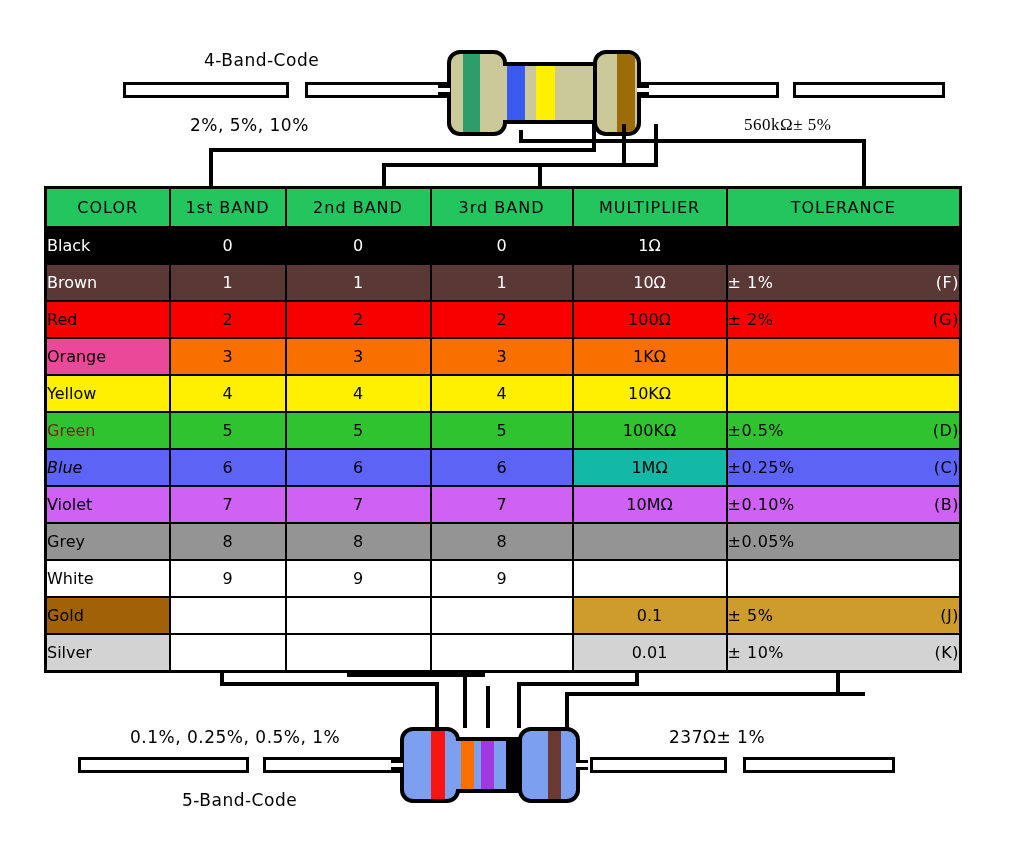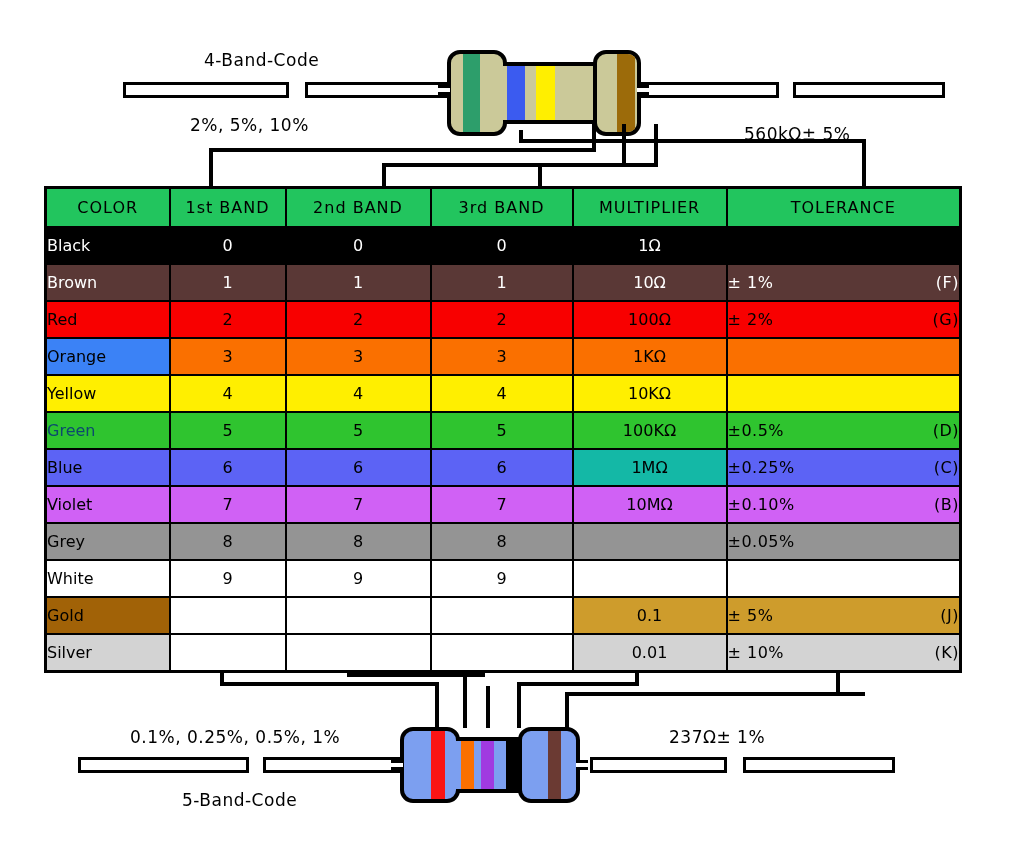--- a/index.html
+++ b/index.html
@@ -121,21 +121,21 @@
 </style>
 </head>
 <body>
 
 <div id="page">
 
   <div class="lbl" style="left:204px; top:50px;">4-Band-Code</div>
 
   <div class="lbl" style="left:190px; top:115px;">2%, 5%, 10%</div>
 
-  <div class="lbl" style="left:744px; top:124px;">560kΩ± 5%</div>
+  <div class="lbl" style="left:744px; top:115px;font-family:Liberation Serif, serif;">560kΩ± 5%</div>
 
   <div class="lead-bar" style="left:123px; top:82px; width:166px; height:16px;"></div>
   <div class="lead-bar" style="left:305px; top:82px; width:142px; height:16px;"></div>
 
   <div class="lead-bar" style="left:621px; top:82px; width:158px; height:16px;"></div>
   <div class="lead-bar" style="left:793px; top:82px; width:152px; height:16px;"></div>
 
   <div class="resistor">
 
     <div class="res-bulb" id="t-bulb-l" style="left: 447px; top: 50px; width: 60px; height: 86px; background: rgb(203, 201, 153);">
@@ -221,21 +221,21 @@
           <td class="c-num" style="background: rgb(248, 0, 0); color: rgb(0, 0, 0);">2</td>
           <td class="c-mult" style="background: rgb(248, 0, 0); color: rgb(0, 0, 0);">100Ω</td>
           <td class="c-tol" style="background: rgb(248, 0, 0); color: rgb(0, 0, 0);">
             <div class="tol-inner">
               <span class="tol-val">±   2%</span>
               <span class="tol-code">(G)</span>
             </div>
           </td>
         </tr>
         <tr>
-          <td class="c-name" style="background: #3b82f6; color: rgb(0, 0, 0);">Orange</td>
+          <td class="c-name" style="background: #ec4899; color: rgb(0, 0, 0);">Orange</td>
           <td class="c-num" style="background: rgb(250, 112, 0); color: rgb(0, 0, 0);">3</td>
           <td class="c-num" style="background: rgb(250, 112, 0); color: rgb(0, 0, 0);">3</td>
           <td class="c-num" style="background: rgb(250, 112, 0); color: rgb(0, 0, 0);">3</td>
           <td class="c-mult" style="background: rgb(250, 112, 0); color: rgb(0, 0, 0);">1KΩ</td>
           <td class="c-tol" style="background: rgb(250, 112, 0); color: rgb(0, 0, 0);">
             <div class="tol-inner">
               <span class="tol-val"></span>
               <span class="tol-code"></span>
             </div>
           </td>
@@ -247,34 +247,34 @@
           <td class="c-num" style="background: rgb(255, 239, 0); color: rgb(0, 0, 0);">4</td>
           <td class="c-mult" style="background: rgb(255, 239, 0); color: rgb(0, 0, 0);">10KΩ</td>
           <td class="c-tol" style="background: rgb(255, 239, 0); color: rgb(0, 0, 0);">
             <div class="tol-inner">
               <span class="tol-val"></span>
               <span class="tol-code"></span>
             </div>
           </td>
         </tr>
         <tr>
-          <td class="c-name" style="background: rgb(47, 196, 47); color: #0c4a6e;">Green</td>
+          <td class="c-name" style="background: rgb(47, 196, 47); color: #7f1d1d;">Green</td>
           <td class="c-num" style="background: rgb(47, 196, 47); color: rgb(0, 0, 0);">5</td>
           <td class="c-num" style="background: rgb(47, 196, 47); color: rgb(0, 0, 0);">5</td>
           <td class="c-num" style="background: rgb(47, 196, 47); color: rgb(0, 0, 0);">5</td>
           <td class="c-mult" style="background: rgb(47, 196, 47); color: rgb(0, 0, 0);">100KΩ</td>
           <td class="c-tol" style="background: rgb(47, 196, 47); color: rgb(0, 0, 0);">
             <div class="tol-inner">
               <span class="tol-val">±0.5%</span>
               <span class="tol-code">(D)</span>
             </div>
           </td>
         </tr>
         <tr>
-          <td class="c-name" style="background: rgb(92, 99, 245); color: rgb(0, 0, 0);">Blue</td>
+          <td class="c-name" style="background: rgb(92, 99, 245); color: rgb(0, 0, 0); font-style: italic;">Blue</td>
           <td class="c-num" style="background: rgb(92, 99, 245); color: rgb(0, 0, 0);">6</td>
           <td class="c-num" style="background: rgb(92, 99, 245); color: rgb(0, 0, 0);">6</td>
           <td class="c-num" style="background: rgb(92, 99, 245); color: rgb(0, 0, 0);">6</td>
           <td class="c-mult" style="background: #14b8a6; color: rgb(0, 0, 0);">1MΩ</td>
           <td class="c-tol" style="background: rgb(92, 99, 245); color: rgb(0, 0, 0);">
             <div class="tol-inner">
               <span class="tol-val">±0.25%</span>
               <span class="tol-code">(C)</span>
             </div>
           </td>

